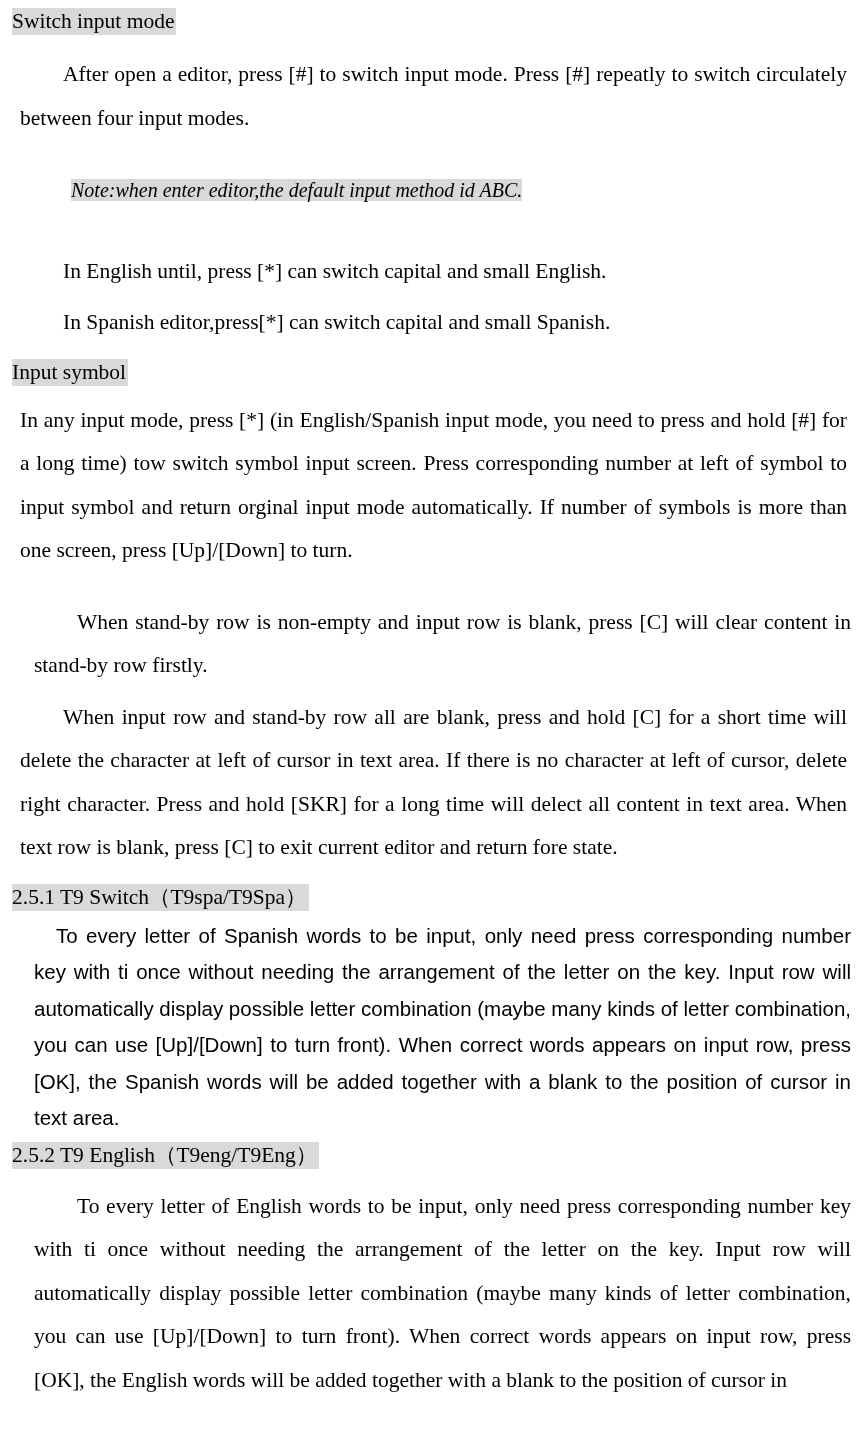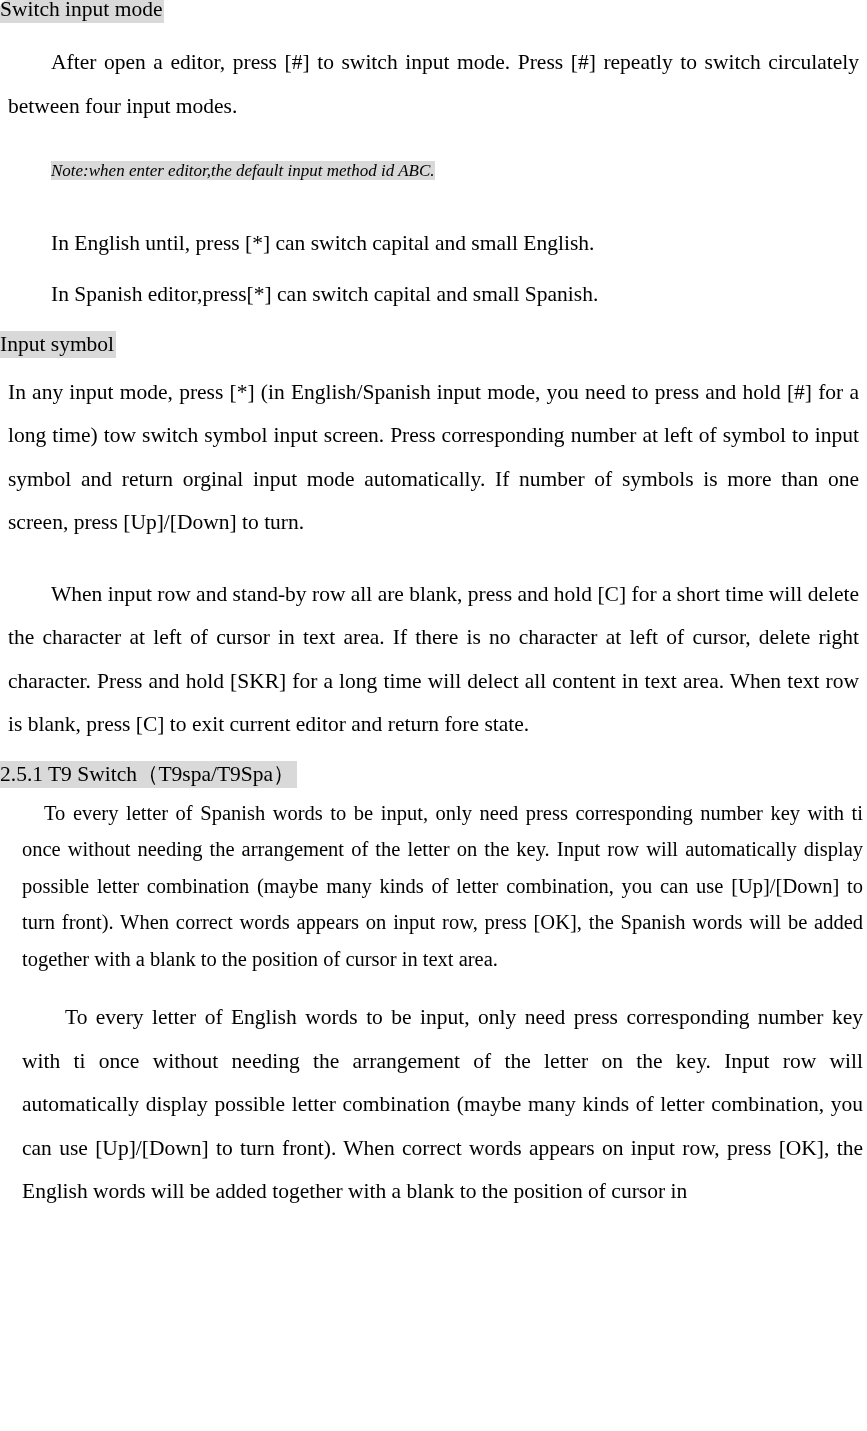--- a/index.html
+++ b/index.html
@@ -12,21 +12,21 @@
     height: 1431px;
     overflow: hidden;
     font-family: "Liberation Serif", "DejaVu Serif", serif;
     color: #000000;
   }
   .page {
     position: relative;
     width: 867px;
     height: 1431px;
     box-sizing: border-box;
-    padding: 0;
+    padding: 12px;
     overflow: hidden;
     border-radius: 8px;
   }
 
   
   .heading {
     font-family: "Liberation Serif", "DejaVu Serif", serif;
     font-size: 21.5px;
     line-height: 29px;
     margin: 0;
@@ -53,34 +53,34 @@
     margin-left: 22px;
     margin-right: 4px;
   }
   .p-serif.noindent {
     text-indent: 0;
   }
 
   
   .p-note {
     font-family: "Liberation Serif", "DejaVu Serif", serif;
-    font-size: 17px;
+    font-size: 20px;
     line-height: 43.5px;
-    margin: 8px;
+    margin: 16px;
     text-indent: 43px;
     font-style: italic;
     white-space: nowrap;
   }
   .p-note .hl {
     background: #d9d9d9;
   }
 
   
   .p-sans {
-    font-family: Liberation Serif, serif;
+    font-family: Liberation Sans, sans-serif;
     font-size: 20.5px;
     line-height: 36.5px;
     margin: 0 4px 0 22px;
     text-align: justify;
     text-justify: inter-word;
     text-indent: 22px;
   }
 
   
   .gap-a { height: 9px; }
@@ -111,24 +111,26 @@
   <p class="p-serif">In English until, press [*] can switch capital and small English.</p>
   <p class="p-serif">In Spanish editor,press[*] can switch capital and small Spanish.</p>
   <div class="gap-c"></div>
 
   <p class="heading"><span class="hl">Input symbol</span></p>
   <div class="gap-e"></div>
   <p class="p-serif noindent">In any input mode, press [*] (in English/Spanish input mode, you need to press and hold [#] for a long time) tow switch symbol input screen. Press corresponding number at left of symbol to input symbol and return orginal input mode automatically. If number of symbols is more than one screen, press [Up]/[Down] to turn.</p>
   <div class="gap-e"></div>
 
   <div class="gap-f"></div>
+  <p class="p-serif indented">When stand-by row is non-empty and input row is blank, press [C] will clear content in stand-by row firstly.</p>
   <p class="p-serif">When input row and stand-by row all are blank, press and hold [C] for a short time will delete the character at left of cursor in text area. If there is no character at left of cursor, delete right character. Press and hold [SKR] for a long time will delect all content in text area. When text row is blank, press [C] to exit current editor and return fore state.</p>
   <div class="gap-c"></div>
 
   <p class="heading"><span class="hl">2.5.1 T9 Switch（T9spa/T9Spa）</span></p>
   <div class="gap-b"></div>
   <p class="p-sans">To every letter of Spanish words to be input, only need press corresponding number key with ti once without needing the arrangement of the letter on the key. Input row will automatically display possible letter combination (maybe many kinds of letter combination, you can use [Up]/[Down] to turn front). When correct words appears on input row, press [OK], the Spanish words will be added together with a blank to the position of cursor in text area.</p>
   <div class="gap-e"></div>
 
+  <p class="heading"><span class="hl">2.5.2 T9 English（T9eng/T9Eng）</span></p>
   <div class="gap-d"></div>
   <p class="p-serif indented">To every letter of English words to be input, only need press corresponding number key with ti once without needing the arrangement of the letter on the key. Input row will automatically display possible letter combination (maybe many kinds of letter combination, you can use [Up]/[Down] to turn front). When correct words appears on input row, press [OK], the English words will be added together with a blank to the position of cursor in</p>
 
 </div>
 
 </body></html>

